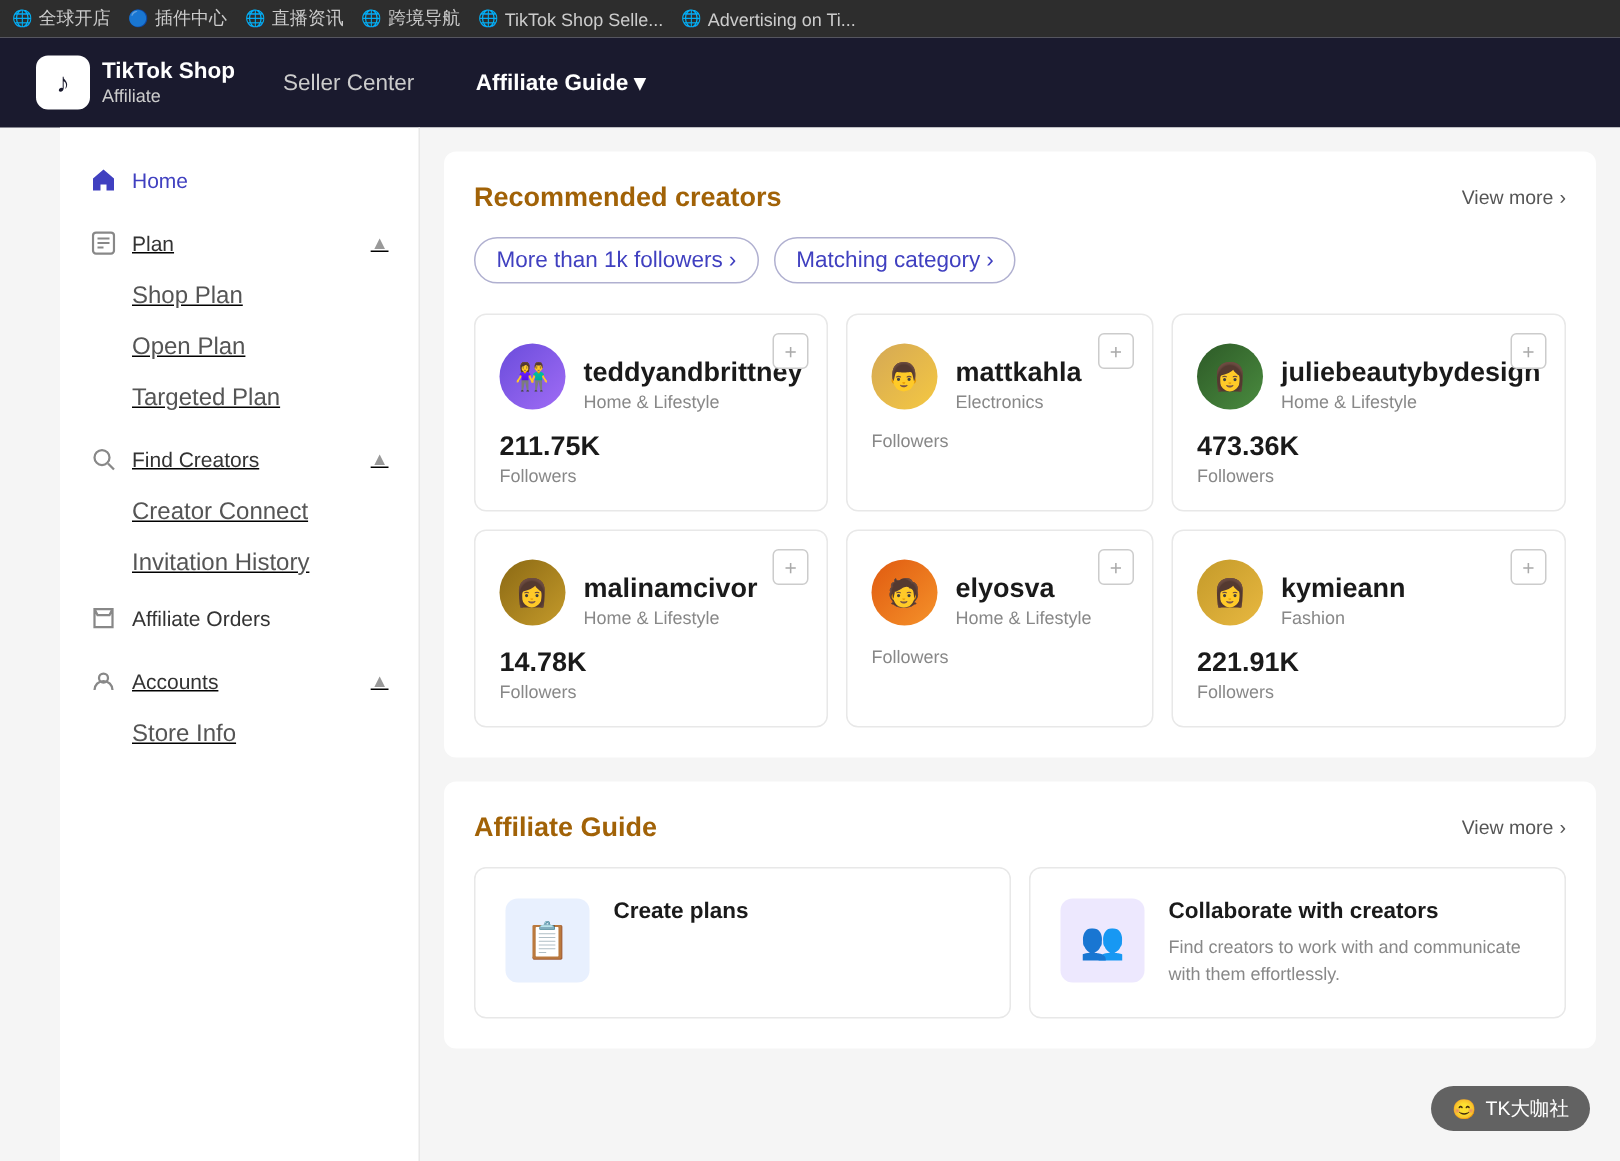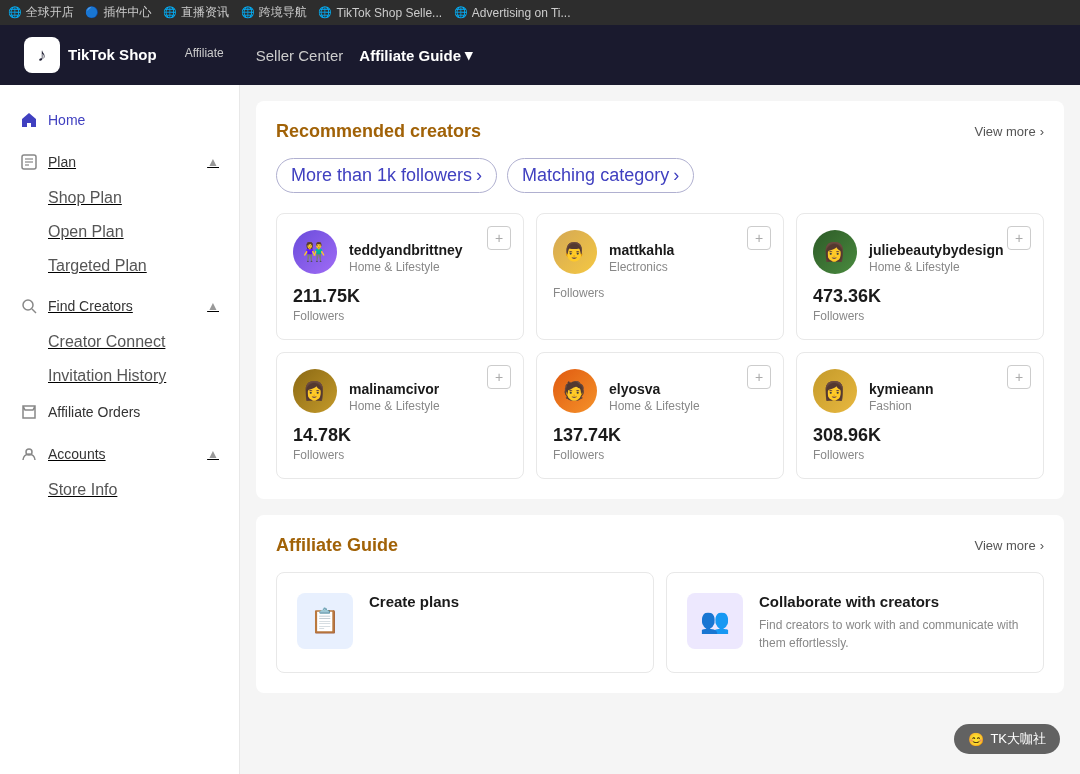--- a/index.html
+++ b/index.html
@@ -43,35 +43,35 @@
       height: 36px;
       background: white;
       border-radius: 8px;
       display: flex;
       align-items: center;
       justify-content: center;
       font-size: 18px;
       font-weight: bold;
       color: #1a1a2e;
     }
-    .logo-text { display: flex; flex-direction: row; line-height: 1.2; gap: 28px; }
+    .logo-text { display: flex; flex-direction: column; line-height: 1.2; }
     .logo-brand { font-weight: 700; font-size: 15px; color: white; }
     .logo-sub { font-size: 12px; color: #ccc; }
-    .nav-links { display: flex; gap: 16px; align-items: center; flex: 1; text-align: right; }
+    .nav-links { display: flex; gap: 41px; align-items: center; flex: 1; text-align: right; }
     .nav-link {
       color: #ccc;
       text-decoration: none;
       font-size: 15px;
       cursor: pointer;
     }
     .nav-link.active { color: white; font-weight: 600; }
     .nav-link-with-arrow { display: flex; align-items: center; gap: 4px; }
 
     
-    .layout { display: flex; height: calc(100vh - 84px); }
+    .layout { display: flex; height: calc(100vh - 84px); padding-left: 40px; }
 
     
     .sidebar {
       width: 240px;
       background: white;
       border-right: 1px solid #e8e8e8;
       padding: 16px 0;
       overflow-y: auto;
       flex-shrink: 0;
     }
@@ -137,21 +137,21 @@
       display: flex;
       gap: 10px;
       margin-bottom: 20px;
     }
     .filter-btn {
       padding: 6px 14px;
       border: 1.5px solid #b0b0d0;
       border-radius: 20px;
       background: white;
       color: #4040c0;
-      font-size: 18px;
+      font-size: 15px;
       cursor: pointer;
       display: flex;
       align-items: center;
       gap: 4px;
     }
 
     
     .creator-grid {
       display: grid;
       grid-template-columns: repeat(3, 1fr);
@@ -176,21 +176,21 @@
       border-radius: 50%;
       background: #ddd;
       display: flex;
       align-items: center;
       justify-content: center;
       font-size: 18px;
       overflow: hidden;
       flex-shrink: 0;
     }
     .creator-info { flex: 1; }
-    .creator-name { font-weight: 600; font-size: 14px; color: #1a1a1a; margin-top: 12px; }
+    .creator-name { font-weight: 600; font-size: 18px; color: #1a1a1a; margin-top: 12px; }
     .creator-category { font-size: 12px; color: #888; margin-top: 2px; }
     .creator-invite-btn {
       position: absolute;
       top: 12px;
       right: 12px;
       width: 24px;
       height: 24px;
       border: 1.5px solid #ccc;
       border-radius: 4px;
       background: white;
@@ -469,37 +469,36 @@
       <div class="creator-avatar av-elyosva">
         🧑
       </div>
       <div class="creator-info">
         <div class="creator-name">elyosva</div>
         <div class="creator-category">Home &amp; Lifestyle</div>
       </div>
     </div>
     <button class="creator-invite-btn">+</button>
     <div class="creator-stats">
-      <div class="creator-followers-count">137.74K</div>
       <div class="creator-followers-label">Followers</div>
     </div>
   </div>
           <div class="creator-card">
     <div class="creator-top">
       <div class="creator-avatar av-kymieann">
         👩
       </div>
       <div class="creator-info">
         <div class="creator-name">kymieann</div>
         <div class="creator-category">Fashion</div>
       </div>
     </div>
     <button class="creator-invite-btn">+</button>
     <div class="creator-stats">
-      <div class="creator-followers-count">308.96K</div>
+      <div class="creator-followers-count">221.91K</div>
       <div class="creator-followers-label">Followers</div>
     </div>
   </div>
         </div>
     </div>
 
     <div class="content-section">
       <div class="section-header">
         <h2 class="section-title">Affiliate Guide</h2>
         <div class="view-more">

